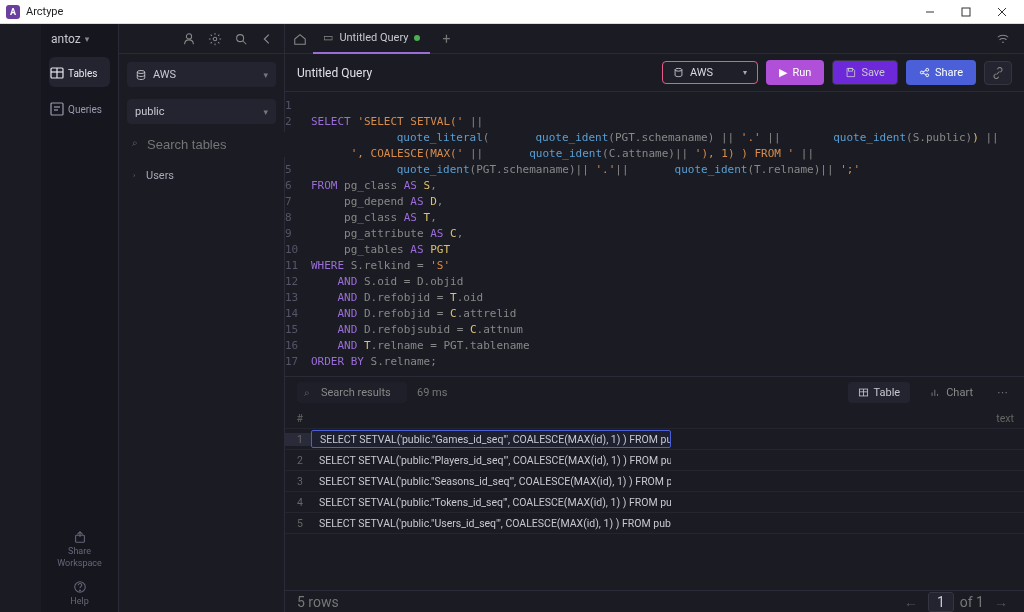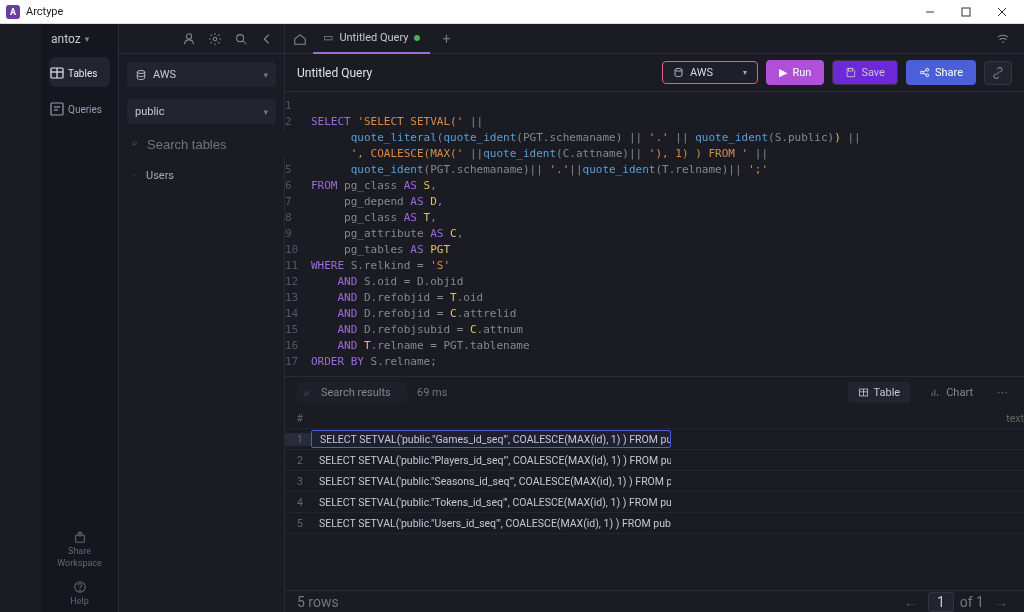--- a/index.html
+++ b/index.html
@@ -222,21 +222,21 @@
   .gutter {
     width: 26px;
     text-align: left;
     color: #555568;
     padding-right: 8px;
     user-select: none;
   }
   .code { flex: 1; white-space: pre; overflow: hidden; }
   .kw { color: #9b6dd7; }
   .str { color: #d88c4a; text-align: right; }
-  .fn { color: #5a9fd4; }
+  .fn { color: #5a9fd4; margin-left: 46px; }
   .al { color: #e0c068; }
   .pu { color: #888; }
   
   .results-toolbar {
     height: 32px;
     display: flex;
     align-items: center;
     padding: 0 12px;
     border-top: 1px solid #2a2b36;
     gap: 10px;
@@ -283,21 +283,21 @@
     color: #666;
     font-style: normal;
   }
   .cell {
     flex: 0 0 360px;
     padding: 0 8px;
     color: #c8c8d0;
     white-space: nowrap;
     overflow: hidden;
   }
-  .thead .cell-type { margin-left: auto; color: #666; font-style: normal; }
+  .thead .cell-type { margin-left: auto; padding-right: 10px; color: #666; font-style: normal; }
   .thead .cell { color: #777; }
   .trow.selected .cell {
     border: 1px solid #4a5fd8;
     background: #1e2030;
     border-radius: 2px;
     height: 18px;
     display: flex; align-items: center;
   }
   .trow.selected .rownum {
     background: #2a2b3a;

